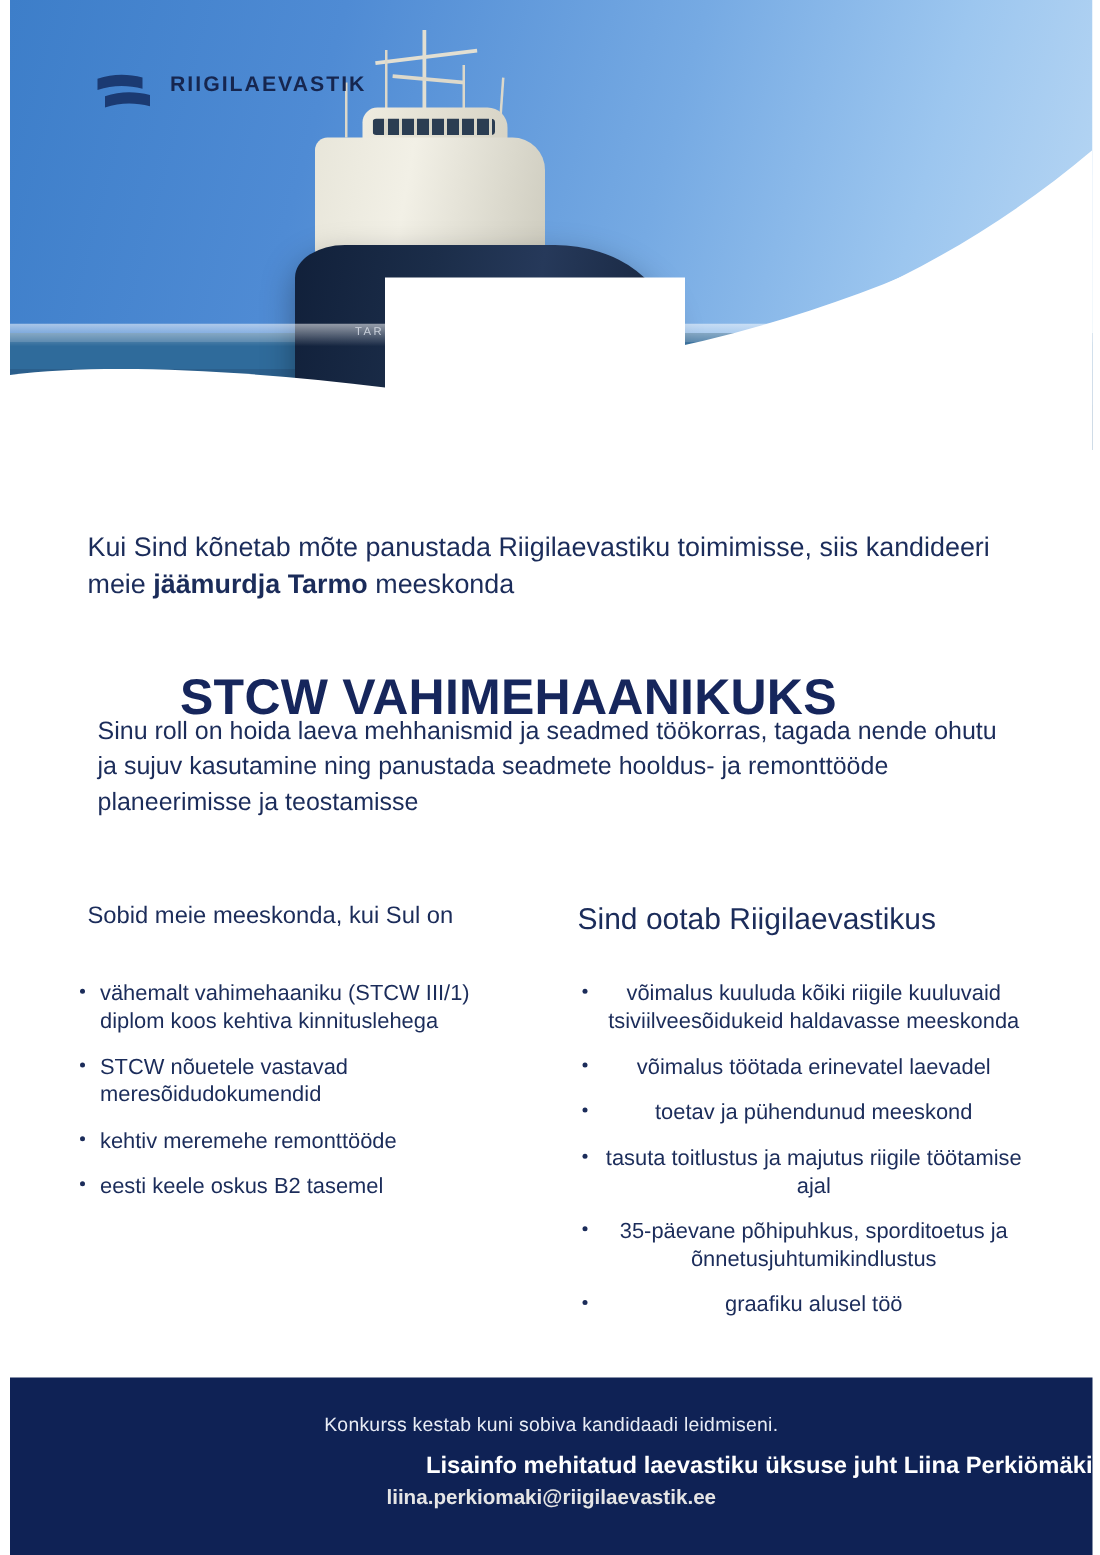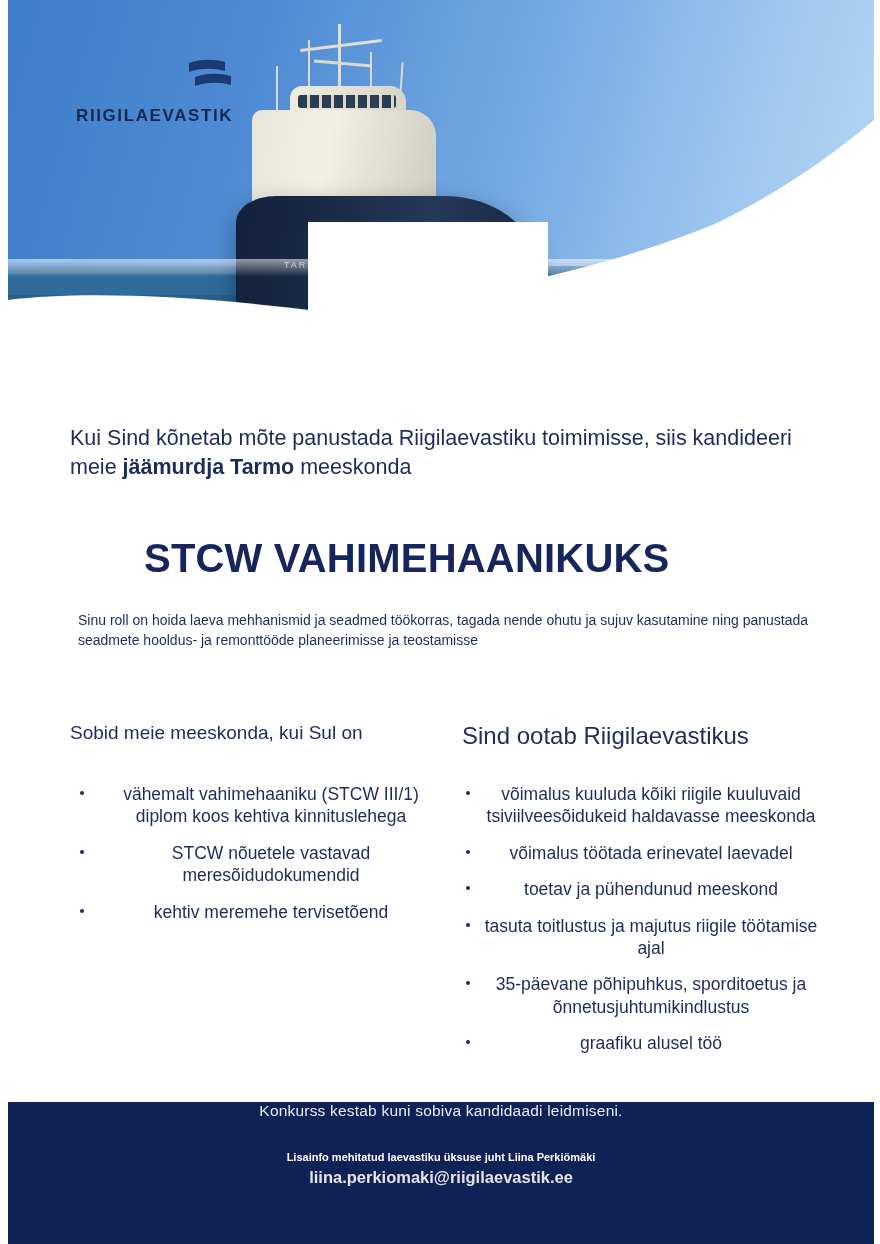--- a/index.html
+++ b/index.html
@@ -113,41 +113,41 @@
   .a2{ left:362px; top:52px; height:42px; }
   .a3{ left:392px; top:62px; height:46px; transform:rotate(4deg); }
   .a4{ left:268px; top:66px; height:44px; }
 
   
   .swoosh { position:absolute; left:0; top:0; width:100%; height:100%; }
 
   
   .logo-row{
     position:absolute; left:76px; top:58px;
-    display:flex; align-items:flex-end; gap:14px; z-index:5;flex-direction:column;
+    display:flex; align-items:flex-start; gap:14px; z-index:5;
   }
   .logo-mark{ width:46px; height:34px; display:block; }
   .logo-text{
     font-size:17px; font-weight:bold; letter-spacing:1.6px; color:#16264f;
   }
   .lead{
     position:absolute; left:70px; top:424px; width:750px;
     font-size:21.5px; line-height:1.35; font-weight:normal; color:#1b2c5a;
   }
   .lead b{ font-weight:bold; }
 
   .title{
     position:absolute; left:144px; top:509px; width:700px;
     font-size:40px; font-weight:bold; letter-spacing:0.2px;
     color:#16265c;
   }
 
   .role{
-    position:absolute; left:78px; top:611px; width:740px;
-    font-size:14px; line-height:1.42; color:#1b2c5a;
+    position:absolute; left:78px; top:571px; width:740px;
+    font-size:20px; line-height:1.42; color:#1b2c5a;
   }
 
   .col-head-l{
     position:absolute; left:70px; top:722px;
     font-size:19px; color:#1b2c5a;
   }
   .col-head-r{
     position:absolute; left:462px; top:722px;
     font-size:24px; color:#1b2c5a;
   }
@@ -163,45 +163,47 @@
     line-height:1.28;
     color:#1b2c5a;
   }
   ul.bullets li::before{
     content:"";
     position:absolute; left:4px; top:8px;
     width:4px; height:4px; border-radius:50%;
     background:#1b2c5a;
   }
   .col-left{
-    position:absolute; left:76px; top:783px; width:370px;text-align:center;
+    position:absolute; left:60px; top:783px; width:370px;
   }
   .col-right{
     position:absolute; left:462px; top:783px; width:358px;text-align:center;
   }
 
   
   .footer{
     position:absolute;
     left:8px; top:1102px;
     width:866px; height:142px;
     background:#0f2255;
     color:#ffffff;
     text-align:center;
   }
   .footer-line1{
+    margin-top:30px;
     font-size:15.5px;
     color:#e8ecf5;
     letter-spacing:.2px;
   }
   .footer-line2{
-    margin-top:31px;
-    font-size:11px;
+    margin-top:12px;
+    font-size:19px;
     font-weight:bold;
     color:#ffffff;
+    text-align:right;
   }
   .footer-line3{
     margin-top:5px;
     font-size:16.5px;
     font-weight:bold;
     color:#e5e5e5;
   }
 </style>
 </head>
 <body>
@@ -252,21 +254,22 @@
 
   <div class="role">Sinu roll on hoida laeva mehhanismid ja seadmed töökorras, tagada nende ohutu ja sujuv kasutamine ning panustada seadmete hooldus- ja remonttööde planeerimisse ja teostamisse</div>
 
   <div class="col-head-l">Sobid meie meeskonda, kui Sul on</div>
   <div class="col-head-r">Sind ootab Riigilaevastikus</div>
 
   <div class="col-left">
     <ul class="bullets">
       <li>vähemalt  vahimehaaniku  (STCW III/1) diplom koos kehtiva kinnituslehega</li>
       <li>STCW nõuetele vastavad meresõidudokumendid</li>
-      <li>kehtiv meremehe tervisetõend</li>
+      <li>kehtiv meremehe remonttööde</li>
+      <li>eesti keele oskus B2 tasemel</li>
     </ul>
   </div>
 
   <div class="col-right">
     <ul class="bullets">
       <li>võimalus kuuluda kõiki riigile kuuluvaid tsiviilveesõidukeid haldavasse meeskonda</li>
       <li>võimalus töötada erinevatel laevadel</li>
       <li>toetav ja pühendunud meeskond</li>
       <li>tasuta toitlustus ja majutus riigile töötamise ajal</li>
       <li>35-päevane põhipuhkus, sporditoetus ja õnnetusjuhtumikindlustus</li>

